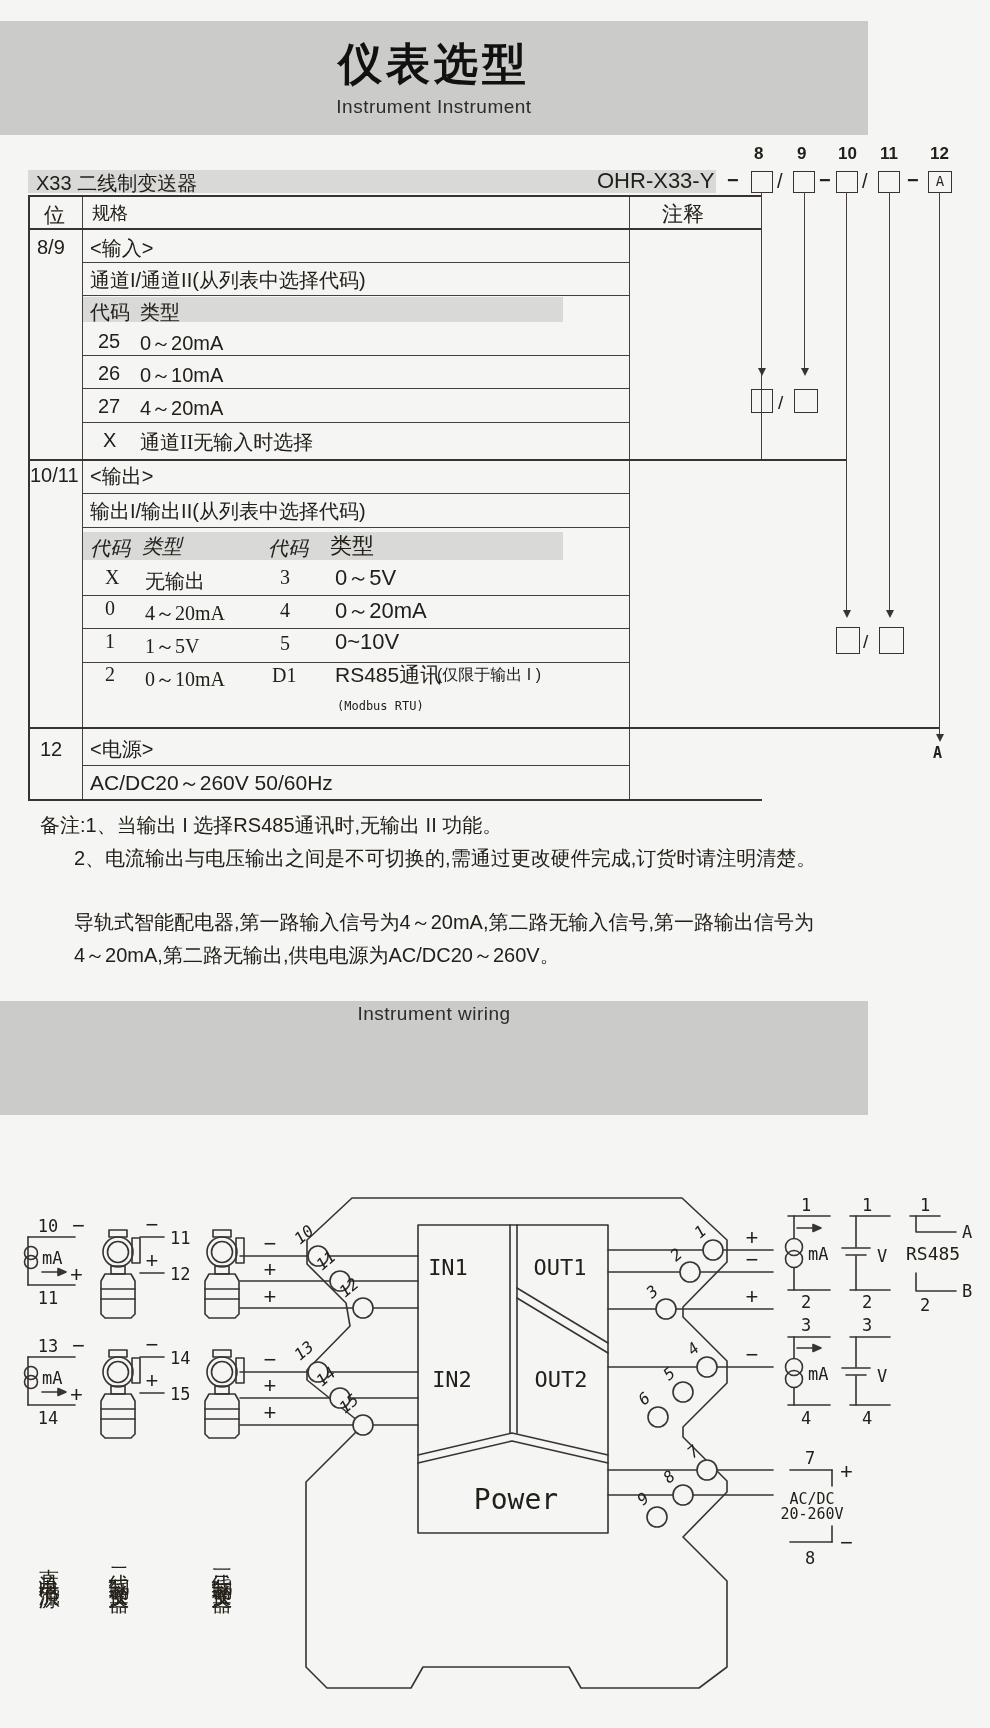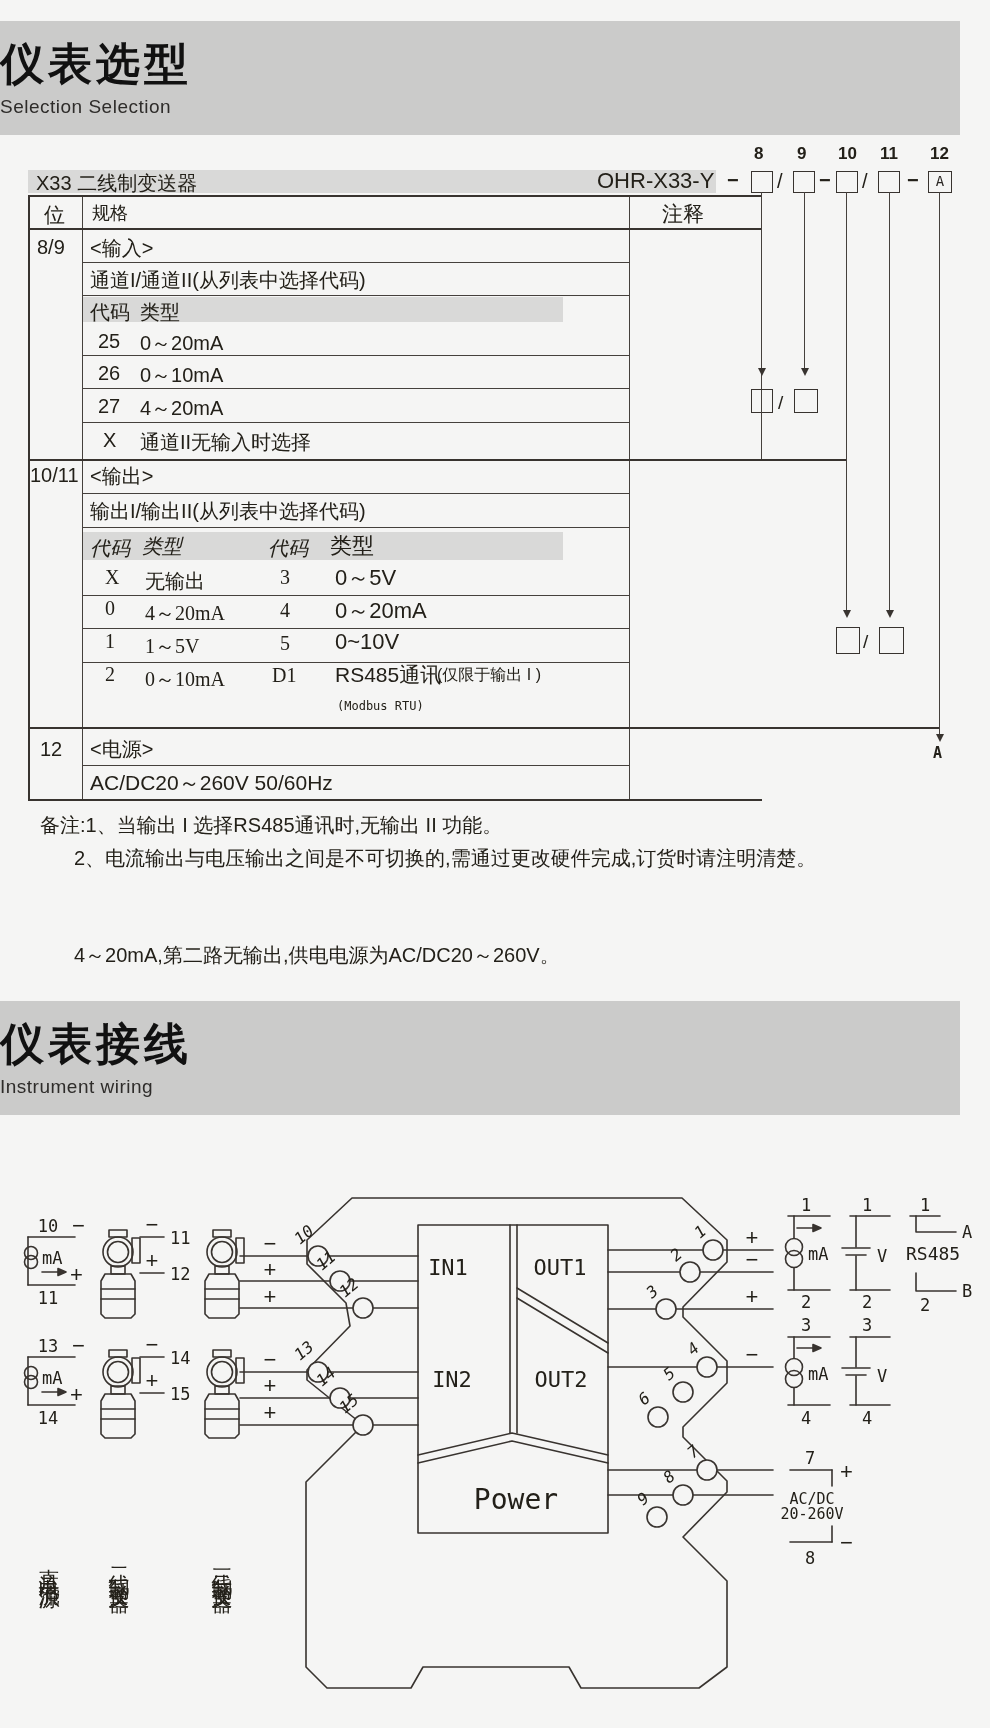--- a/index.html
+++ b/index.html
@@ -4,40 +4,40 @@
 <style>
   html,body{margin:0;padding:0;}
   body{width:990px;height:1728px;position:relative;background:#f5f5f4;
        font-family:"Liberation Sans",sans-serif;color:#2b2724;}
   .abs{position:absolute;}
   .hl{position:absolute;height:1px;background:#45403c;}
   .hl2{position:absolute;height:2px;background:#38332f;}
   .vl{position:absolute;width:1px;background:#45403c;}
   .vl2{position:absolute;width:2px;background:#38332f;}
   .band{position:absolute;background:#d9d9d8;}
-  .banner{position:absolute;left:0;width:960px;height:114px;background:#cbcbca;}
+  .banner{position:absolute;left:0;width:868px;height:114px;background:#cbcbca;text-align:center;}
   .banner .t{font-size:44px;font-weight:bold;letter-spacing:4px;color:#111;margin-top:14px;}
   .banner .s{font-size:19px;color:#2e2c2a;margin-top:2px;letter-spacing:0.5px;}
   .txt{position:absolute;font-size:20px;white-space:nowrap;color:#232019;}
   .serif{font-family:"Liberation Serif",serif;}
   .ital{font-style:italic;font-family:"Liberation Serif",serif;}
   .mono{font-family:"DejaVu Sans Mono",monospace;}
   .cbox{position:absolute;border:1.6px solid #38332f;background:transparent;}
   .ah{position:absolute;width:0;height:0;border-left:4px solid transparent;
       border-right:4px solid transparent;border-top:8px solid #38332f;}
   .vtext{position:absolute;writing-mode:vertical-rl;text-orientation:upright;
          font-size:21px;letter-spacing:5px;color:#232019;}
   svg text{fill:#232019;stroke:none;}
 </style>
 </head>
 <body>
 
 <div class="banner" style="top:21px;">
   <div class="t">仪表选型</div>
-  <div class="s">Selection Selection</div>
+  <div class="s">Instrument Instrument</div>
 </div>
 
 <div class="abs" style="left:0;top:0;width:990px;height:1000px;">
 
   <div class="band" style="left:28px;top:170px;width:688px;height:23px;"></div>
   <div class="band" style="left:83px;top:297px;width:480px;height:25px;"></div>
   <div class="band" style="left:83px;top:532px;width:480px;height:28px;"></div>
 
   <div class="vl2" style="left:28px;top:196px;height:604px;"></div>
   <div class="vl" style="left:82px;top:196px;height:604px;"></div>
@@ -110,21 +110,21 @@
   <div class="txt" style="left:90px;top:267px;">通道I/通道II(从列表中选择代码)</div>
   <div class="txt" style="left:90px;top:299px;">代码</div>
   <div class="txt" style="left:140px;top:299px;">类型</div>
   <div class="txt" style="left:98px;top:330px;">25</div>
   <div class="txt" style="left:140px;top:330px;">0～20mA</div>
   <div class="txt" style="left:98px;top:362px;">26</div>
   <div class="txt" style="left:140px;top:362px;">0～10mA</div>
   <div class="txt" style="left:98px;top:395px;">27</div>
   <div class="txt" style="left:140px;top:395px;">4～20mA</div>
   <div class="txt" style="left:103px;top:429px;">X</div>
-  <div class="txt" style="left:140px;top:429px;">通道II无输入时选择</div>
+  <div class="txt" style="left:140px;top:429px;font-family:Liberation Serif, serif;">通道II无输入时选择</div>
 
   <div class="txt" style="left:30px;top:464px;">10/11</div>
   <div class="txt" style="left:90px;top:463px;">&lt;输出&gt;</div>
   <div class="txt" style="left:90px;top:498px;">输出I/输出II(从列表中选择代码)</div>
   <div class="txt ital" style="left:90px;top:535px;">代码</div>
   <div class="txt ital" style="left:142px;top:533px;">类型</div>
   <div class="txt ital" style="left:268px;top:535px;">代码</div>
   <div class="txt" style="left:330px;top:531px;font-size:22px;">类型</div>
 
   <div class="txt serif" style="left:105px;top:566px;">X</div>
@@ -148,25 +148,25 @@
   <div class="txt" style="left:335px;top:661px;font-size:21px;">RS485通讯</div>
   <div class="txt" style="left:437px;top:665px;font-size:16px;">(仅限于输出 I )</div>
   <div class="txt mono" style="left:337px;top:699px;font-size:12px;">(Modbus RTU)</div>
 
   <div class="txt" style="left:40px;top:738px;">12</div>
   <div class="txt" style="left:90px;top:736px;">&lt;电源&gt;</div>
   <div class="txt" style="left:90px;top:769px;font-size:21px;">AC/DC20～260V 50/60Hz</div>
 
   <div class="txt" style="left:28px;top:812px;margin-left:12px;">备注:1、当输出 I 选择RS485通讯时,无输出 II 功能。</div>
   <div class="txt" style="left:74px;top:845px;">2、电流输出与电压输出之间是不可切换的,需通过更改硬件完成,订货时请注明清楚。</div>
+  <div class="txt" style="left:74px;top:909px;">导轨式智能配电器,第一路输入信号为4～20mA,第二路无输入信号,第一路输出信号为</div>
   <div class="txt" style="left:74px;top:942px;">4～20mA,第二路无输出,供电电源为AC/DC20～260V。</div>
 </div>
 
 <div class="banner" style="top:1001px;">
-  <div class="t">仪表接线</div>
   <div class="s">Instrument wiring</div>
 </div>
 
 <svg class="abs" style="left:0;top:1115px;" width="990" height="613" viewBox="0 0 990 613" fill="none" stroke="#38332f" stroke-width="1.6" stroke-linejoin="round" stroke-linecap="round" font-family="DejaVu Sans Mono, monospace">
 
   <defs>
     <g id="tx">
       <circle cx="0" cy="0" r="15"></circle>
       <circle cx="0" cy="0" r="10.5"></circle>
       <rect x="-9" y="-22" width="18" height="7"></rect>

